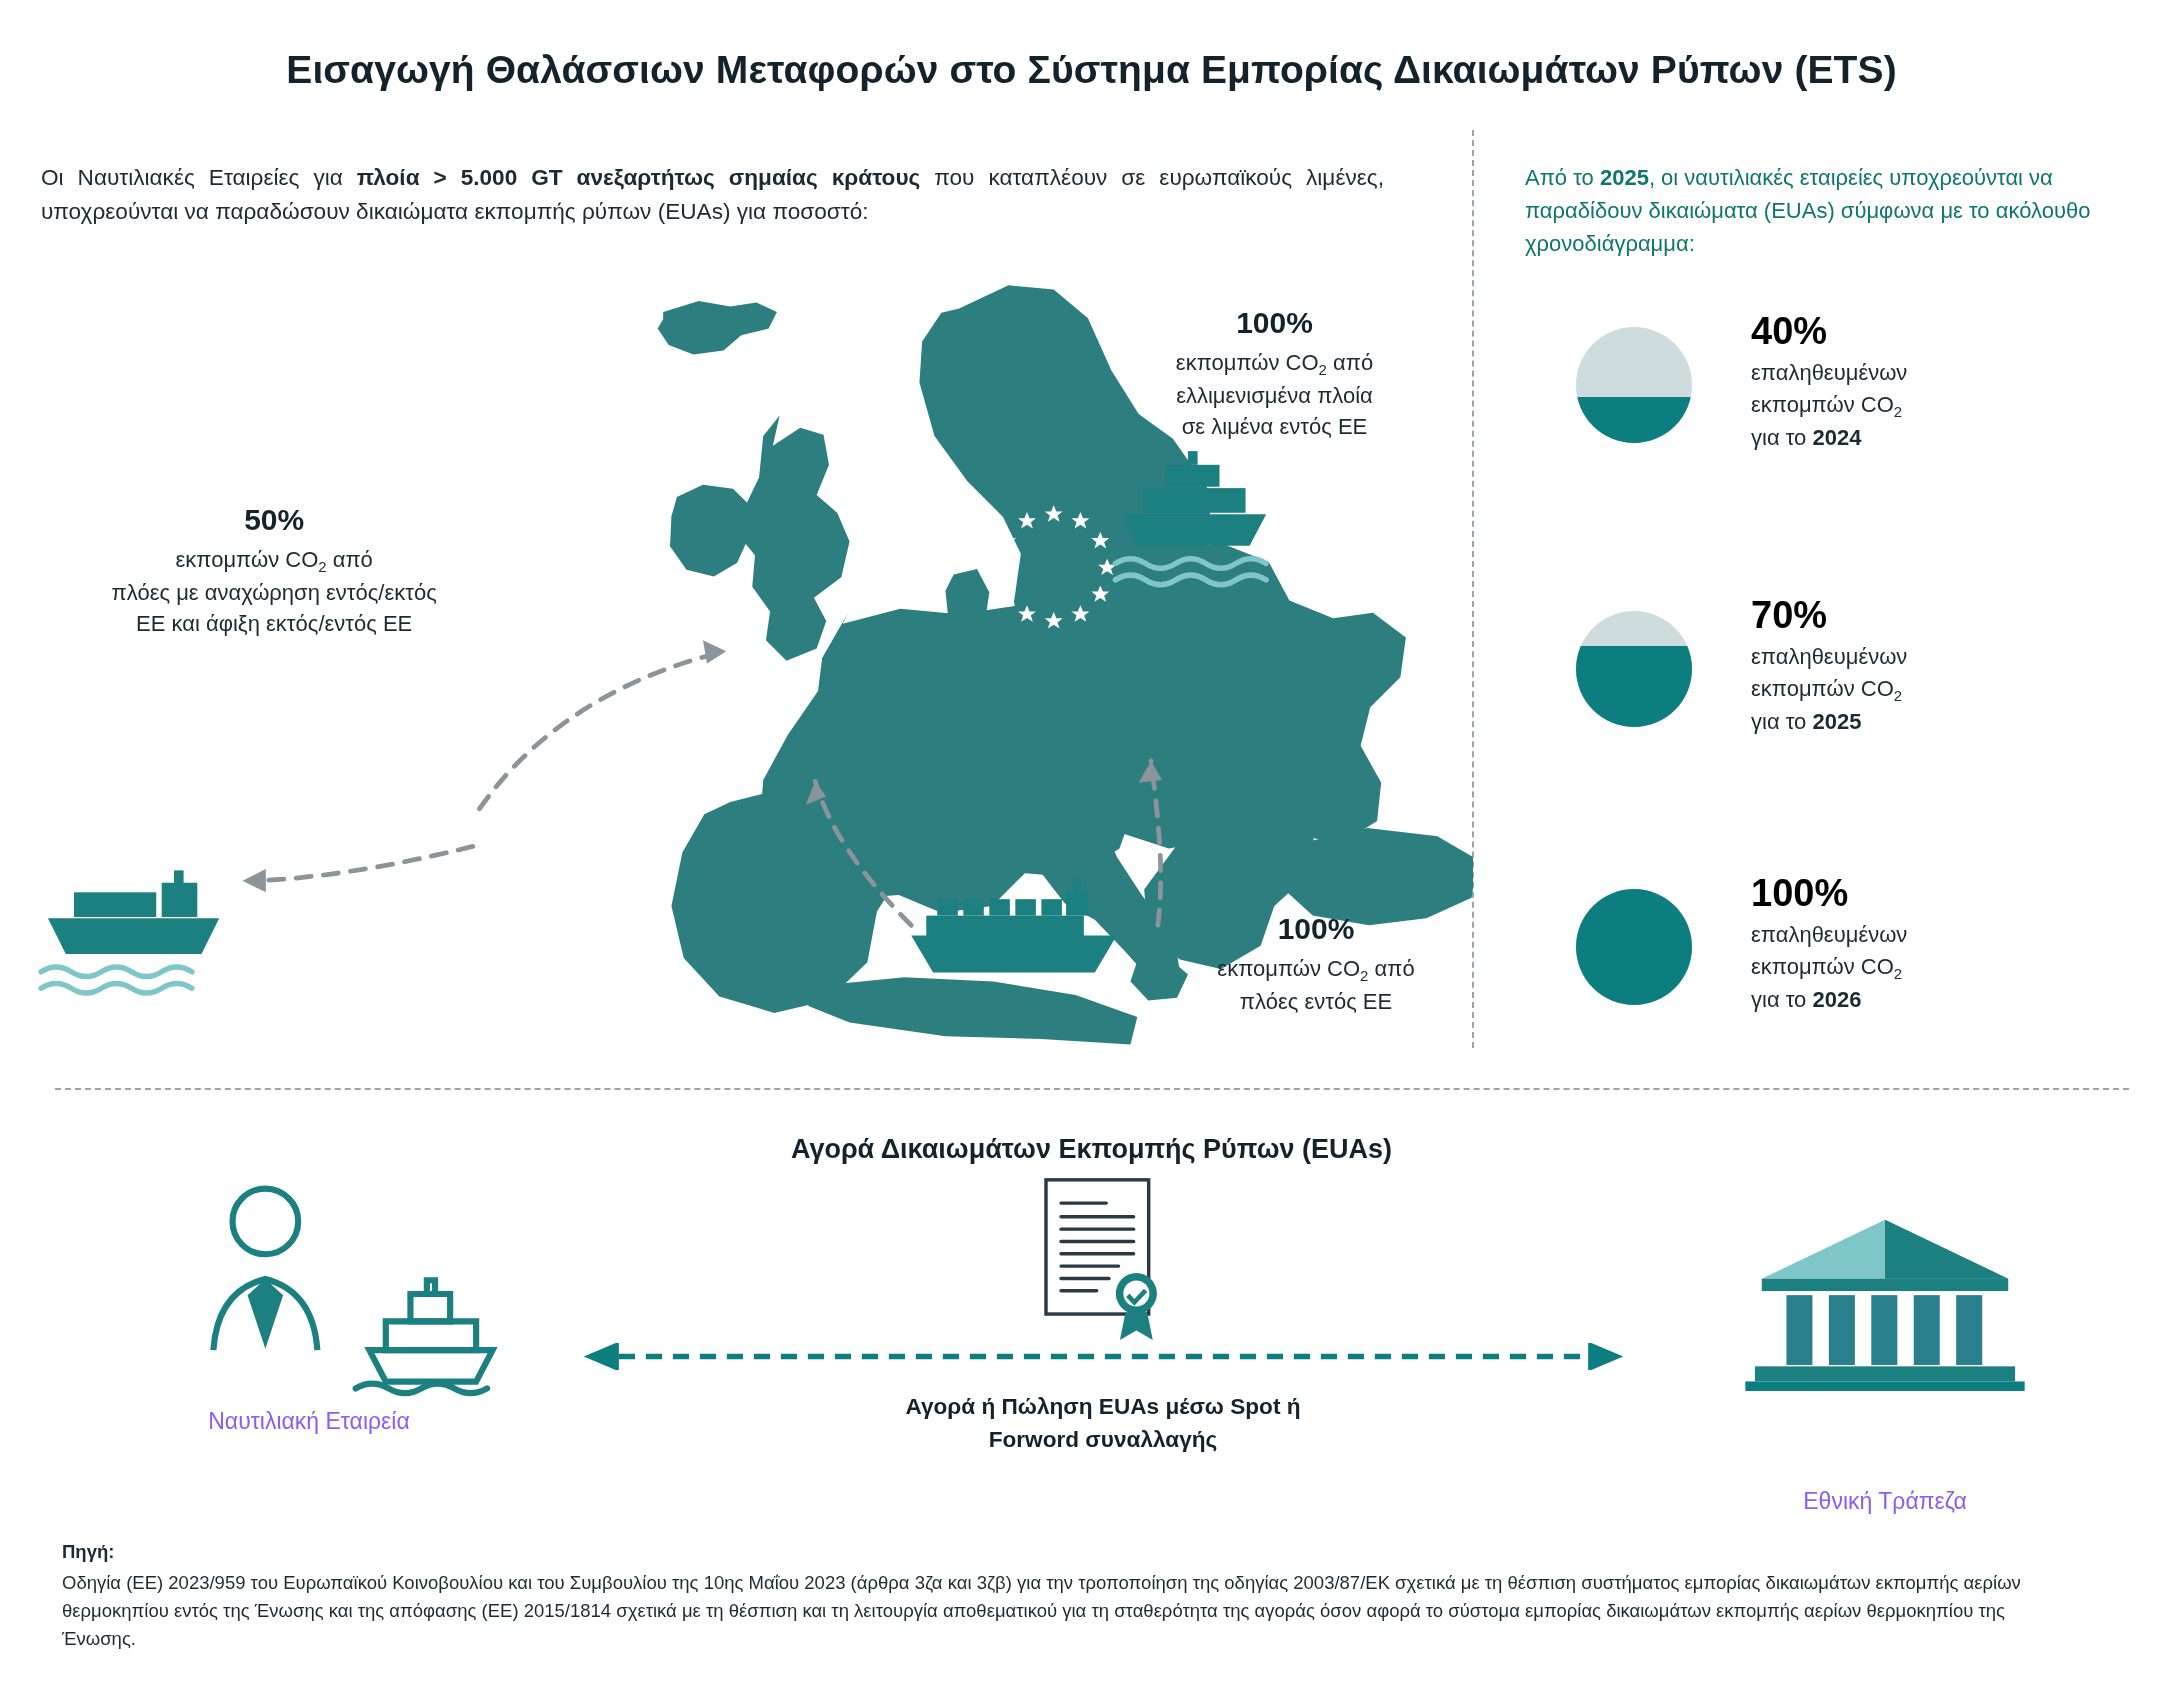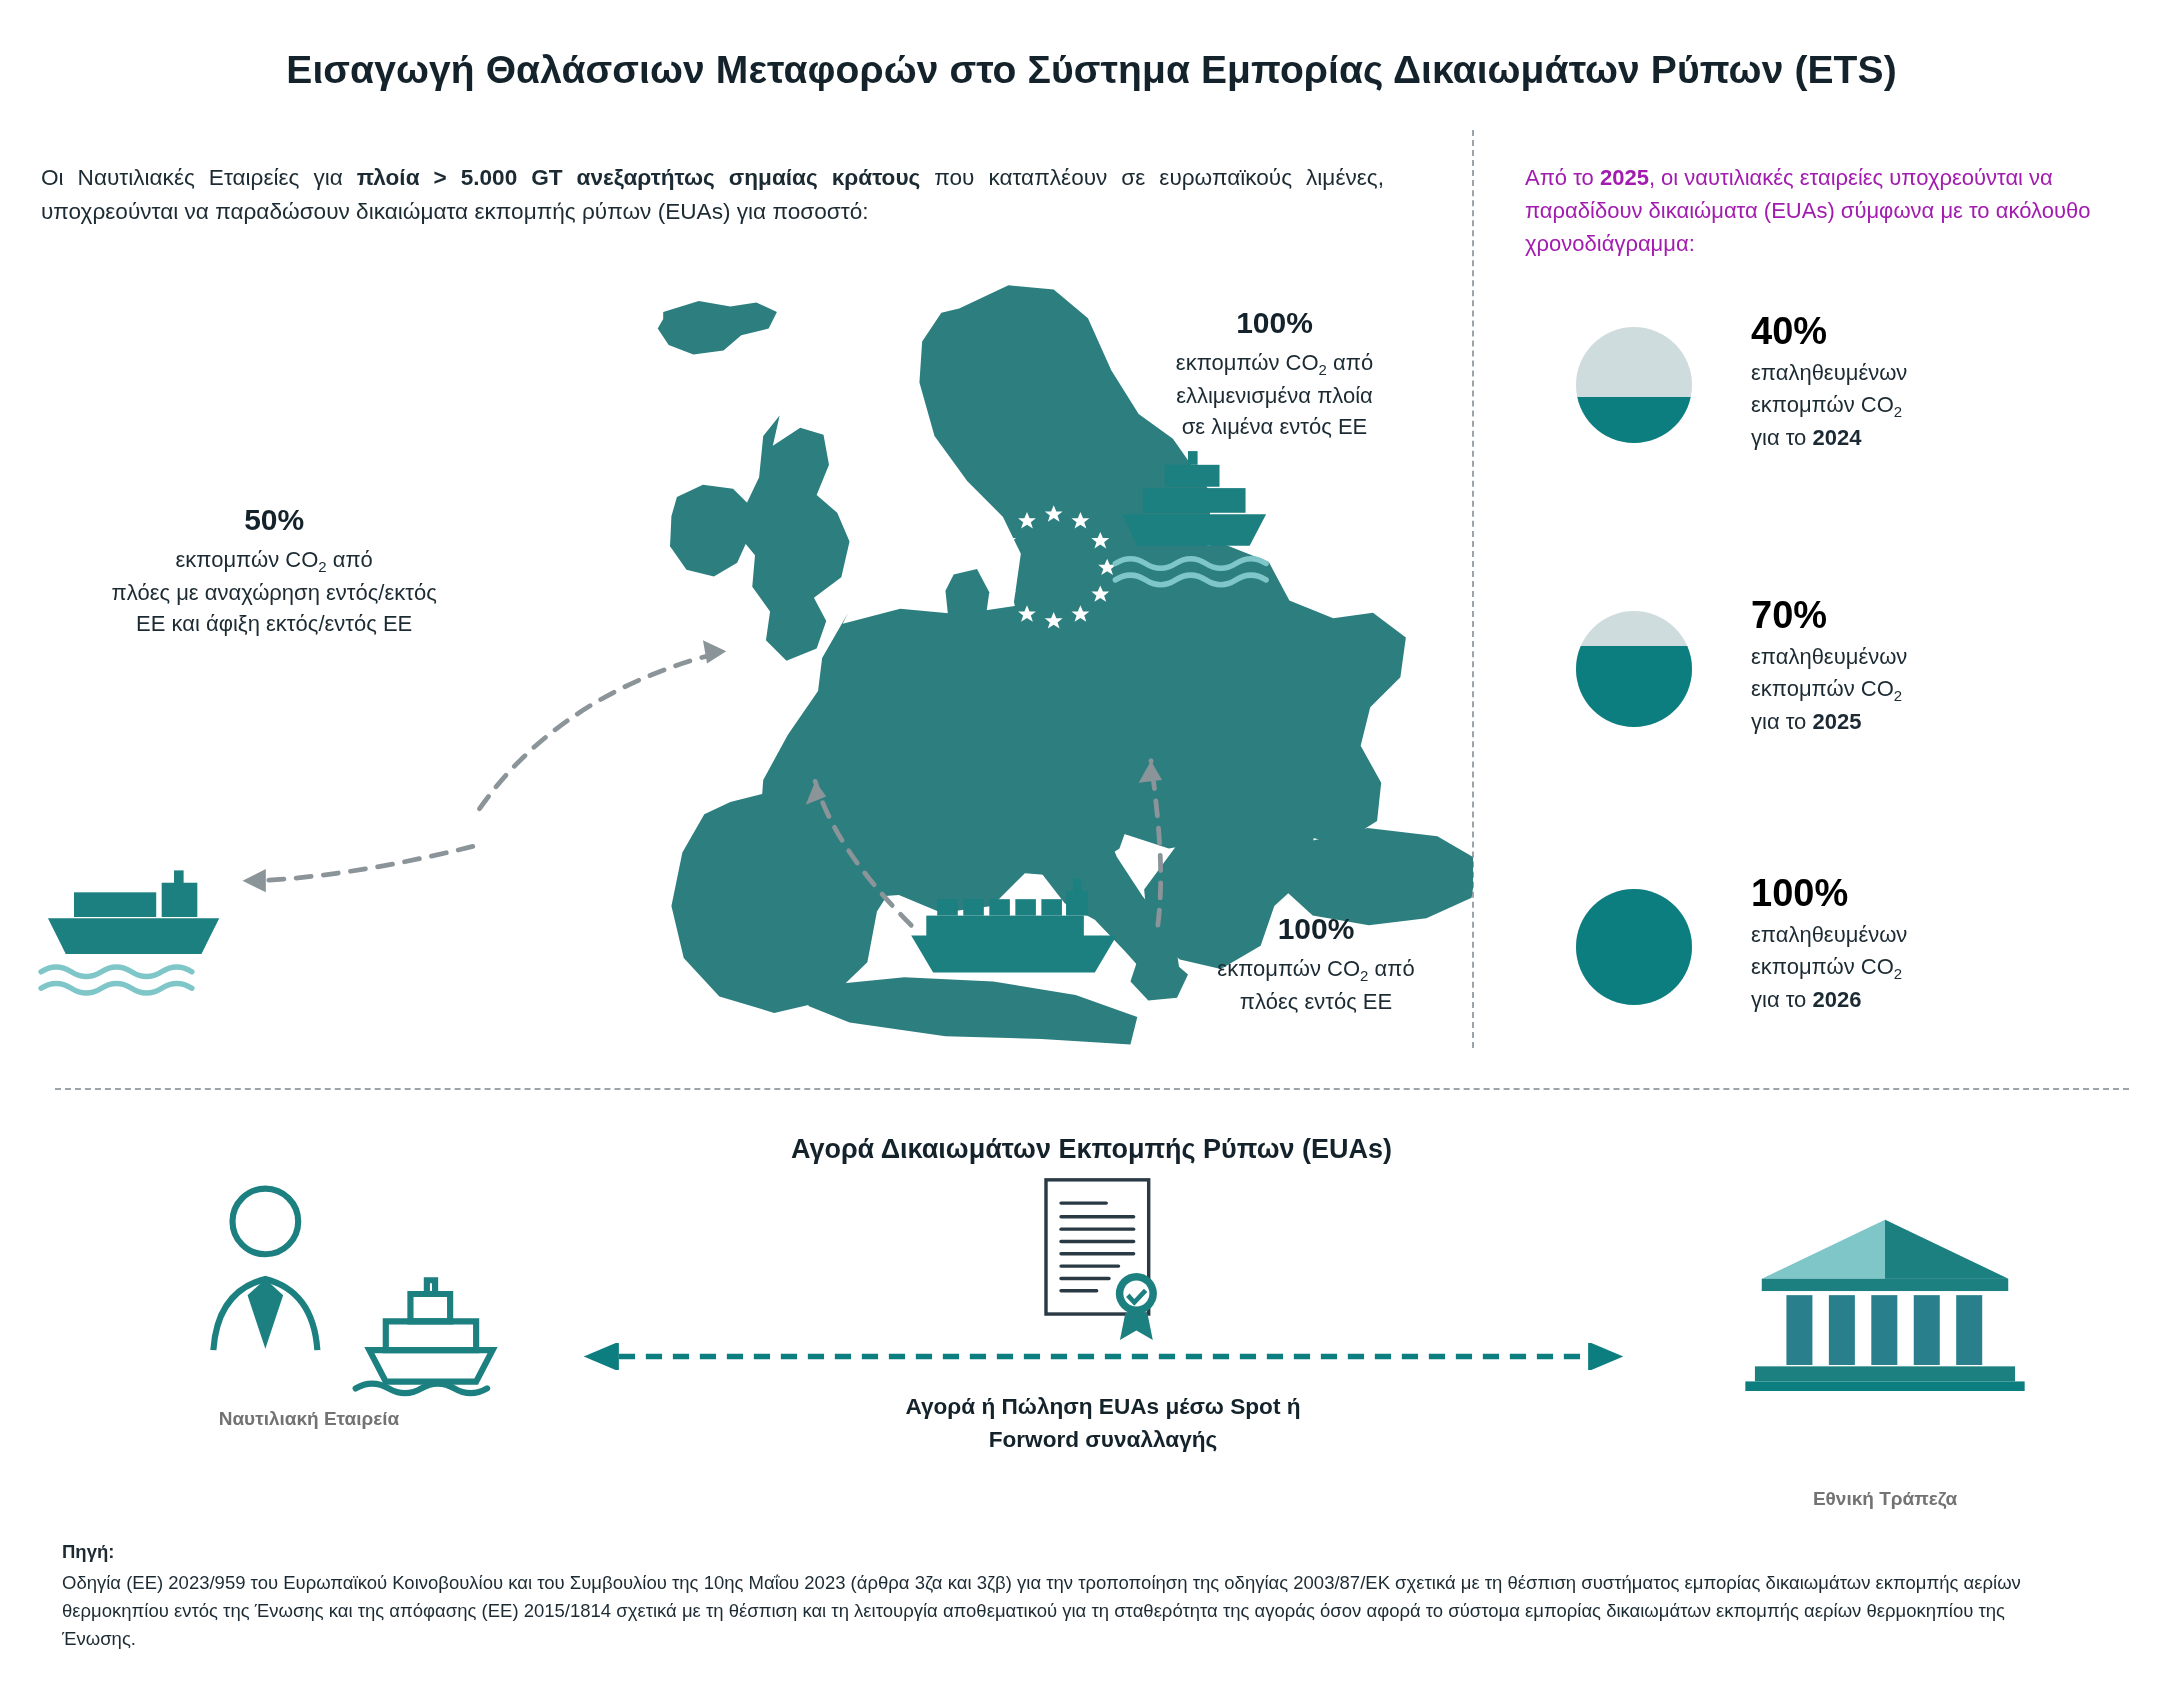--- a/index.html
+++ b/index.html
@@ -34,21 +34,21 @@
   
   #intro-left{
     position:absolute;left:41px;top:161px;width:1343px;
     font-size:22.6px;line-height:1.52;
     text-align:justify;
     color:#1c2b33;
   }
   #intro-right{
     position:absolute;left:1525px;top:161px;width:617px;
     font-size:22px;line-height:1.5;
-    color:#a21caf;
+    color:#0f766e;
   }
   b{font-weight:bold;}
 
   
   .callout{position:absolute;font-size:22px;line-height:1.4;color:#1c2b33;}
   .callout .pct{font-size:30px;font-weight:bold;display:block;margin-bottom:4.1px;color:#14232b;}
   .cl-100-port{left:1110px;top:302px;width:329px;text-align:center;}
   .cl-50{left:13.7px;top:499px;width:521px;text-align:center;}
   .cl-100-intra{left:1138px;top:908px;width:356px;text-align:center;}
   sub{font-size:.68em;}
@@ -72,21 +72,21 @@
   #market-title{
     position:absolute;left:0;top:1134px;width:2183px;text-align:center;
     font-size:27px;font-weight:bold;color:#14232b;
   }
   #arrow-wrap{position:absolute;left:576px;top:1343px;width:1055px;height:27px;}
   #arrow-label{
     position:absolute;left:781px;top:1391px;width:644px;text-align:center;
     font-size:22.6px;font-weight:bold;line-height:1.45;color:#14232b;
   }
   .node-label{
-    position:absolute;font-size:19px;font-weight:bold;text-align:center;color:#737373;
+    position:absolute;font-size:23px;font-weight:normal;text-align:center;color:#8b5cf6;
   }
   #label-company{left:69px;top:1408px;width:480px;}
   #label-bank{left:1645px;top:1488px;width:480px;}
 
   
   #source{
     position:absolute;left:62px;top:1538px;width:1987px;
     font-size:18.5px;line-height:1.52;color:#1c2b33;
   }
   #source .src-label{font-weight:bold;display:block;margin-bottom:2.7px;}

